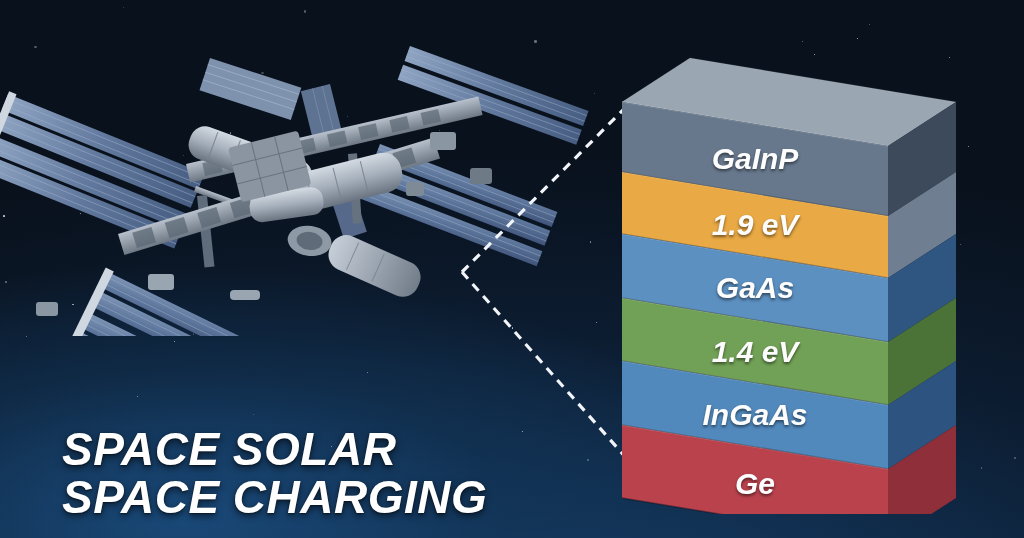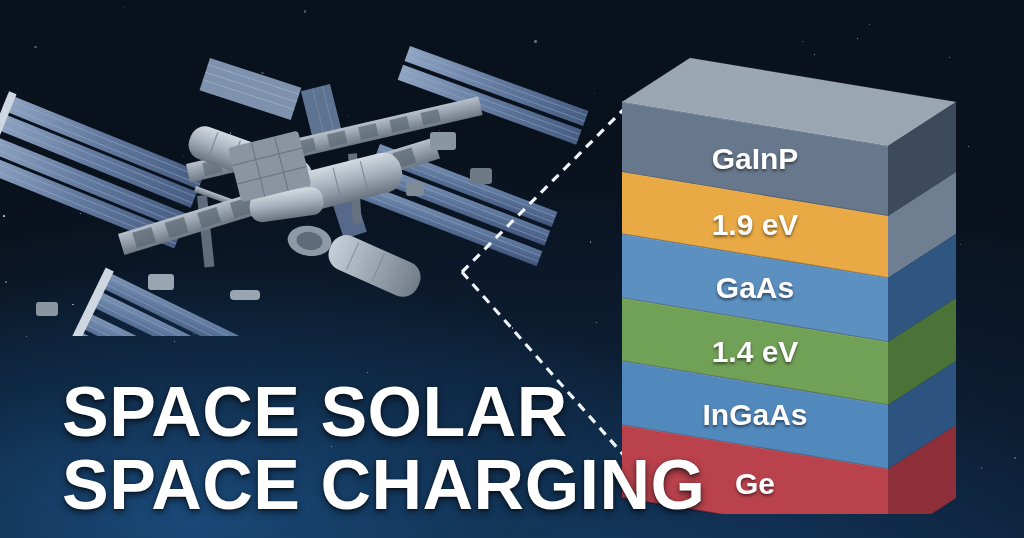--- a/index.html
+++ b/index.html
@@ -7,35 +7,36 @@
     width:1024px;height:538px;overflow:hidden;
     font-family:"Liberation Sans",sans-serif;
     background:#0a1018;
   }
   #scene{
     position:relative;width:1024px;height:538px;overflow:hidden;
     background:
       radial-gradient(ellipse 70% 60% at 18% 96%, rgba(26,74,122,.95) 0%, rgba(18,53,88,.55) 45%, rgba(12,24,40,0) 78%),
       radial-gradient(ellipse 120% 90% at 50% 118%, #17416b 0%, #112f50 32%, #0c1c30 62%, #09111c 100%),
       linear-gradient(168deg,#0a111c 0%,#0b1522 38%,#0d2036 70%,#123556 100%);
+    font-style: italic;
   }
   
   .stars{position:absolute;inset:0;pointer-events:none;}
   .star{position:absolute;background:#dfe9f5;border-radius:50%;}
   
   #iss{position:absolute;left:0;top:36px;width:600px;height:300px;}
   
   #leader{position:absolute;left:430px;top:90px;width:250px;height:380px;}
   
   #stack{position:absolute;left:600px;top:14px;width:360px;height:500px;}
   
   #headline{
     position:absolute;left:62px;bottom:16px;
     color:#ffffff;font-weight:700;
-    font-size:70px;line-height:1.04;
+    font-size:46px;line-height:1.04;
     letter-spacing:.5px;
     text-shadow:0 3px 7px rgba(0,0,0,.58), 0 1px 2px rgba(0,0,0,.5);
   }
   #headline div{white-space:nowrap;}
 </style>
 </head>
 <body>
 
 <div id="scene">
 

